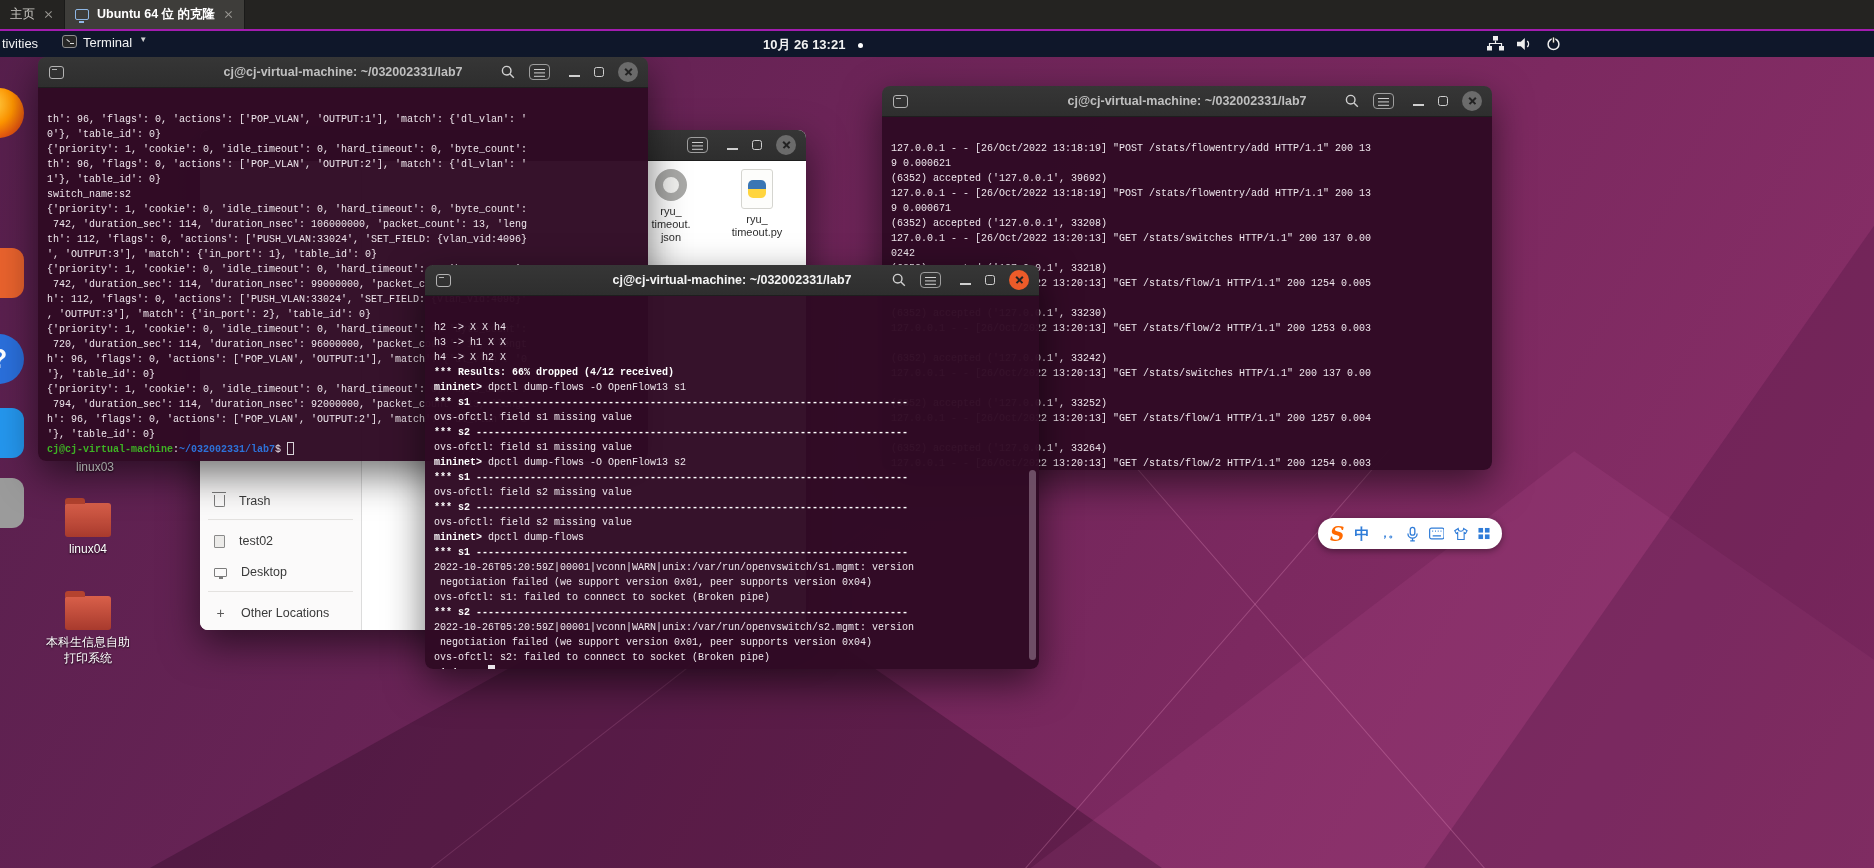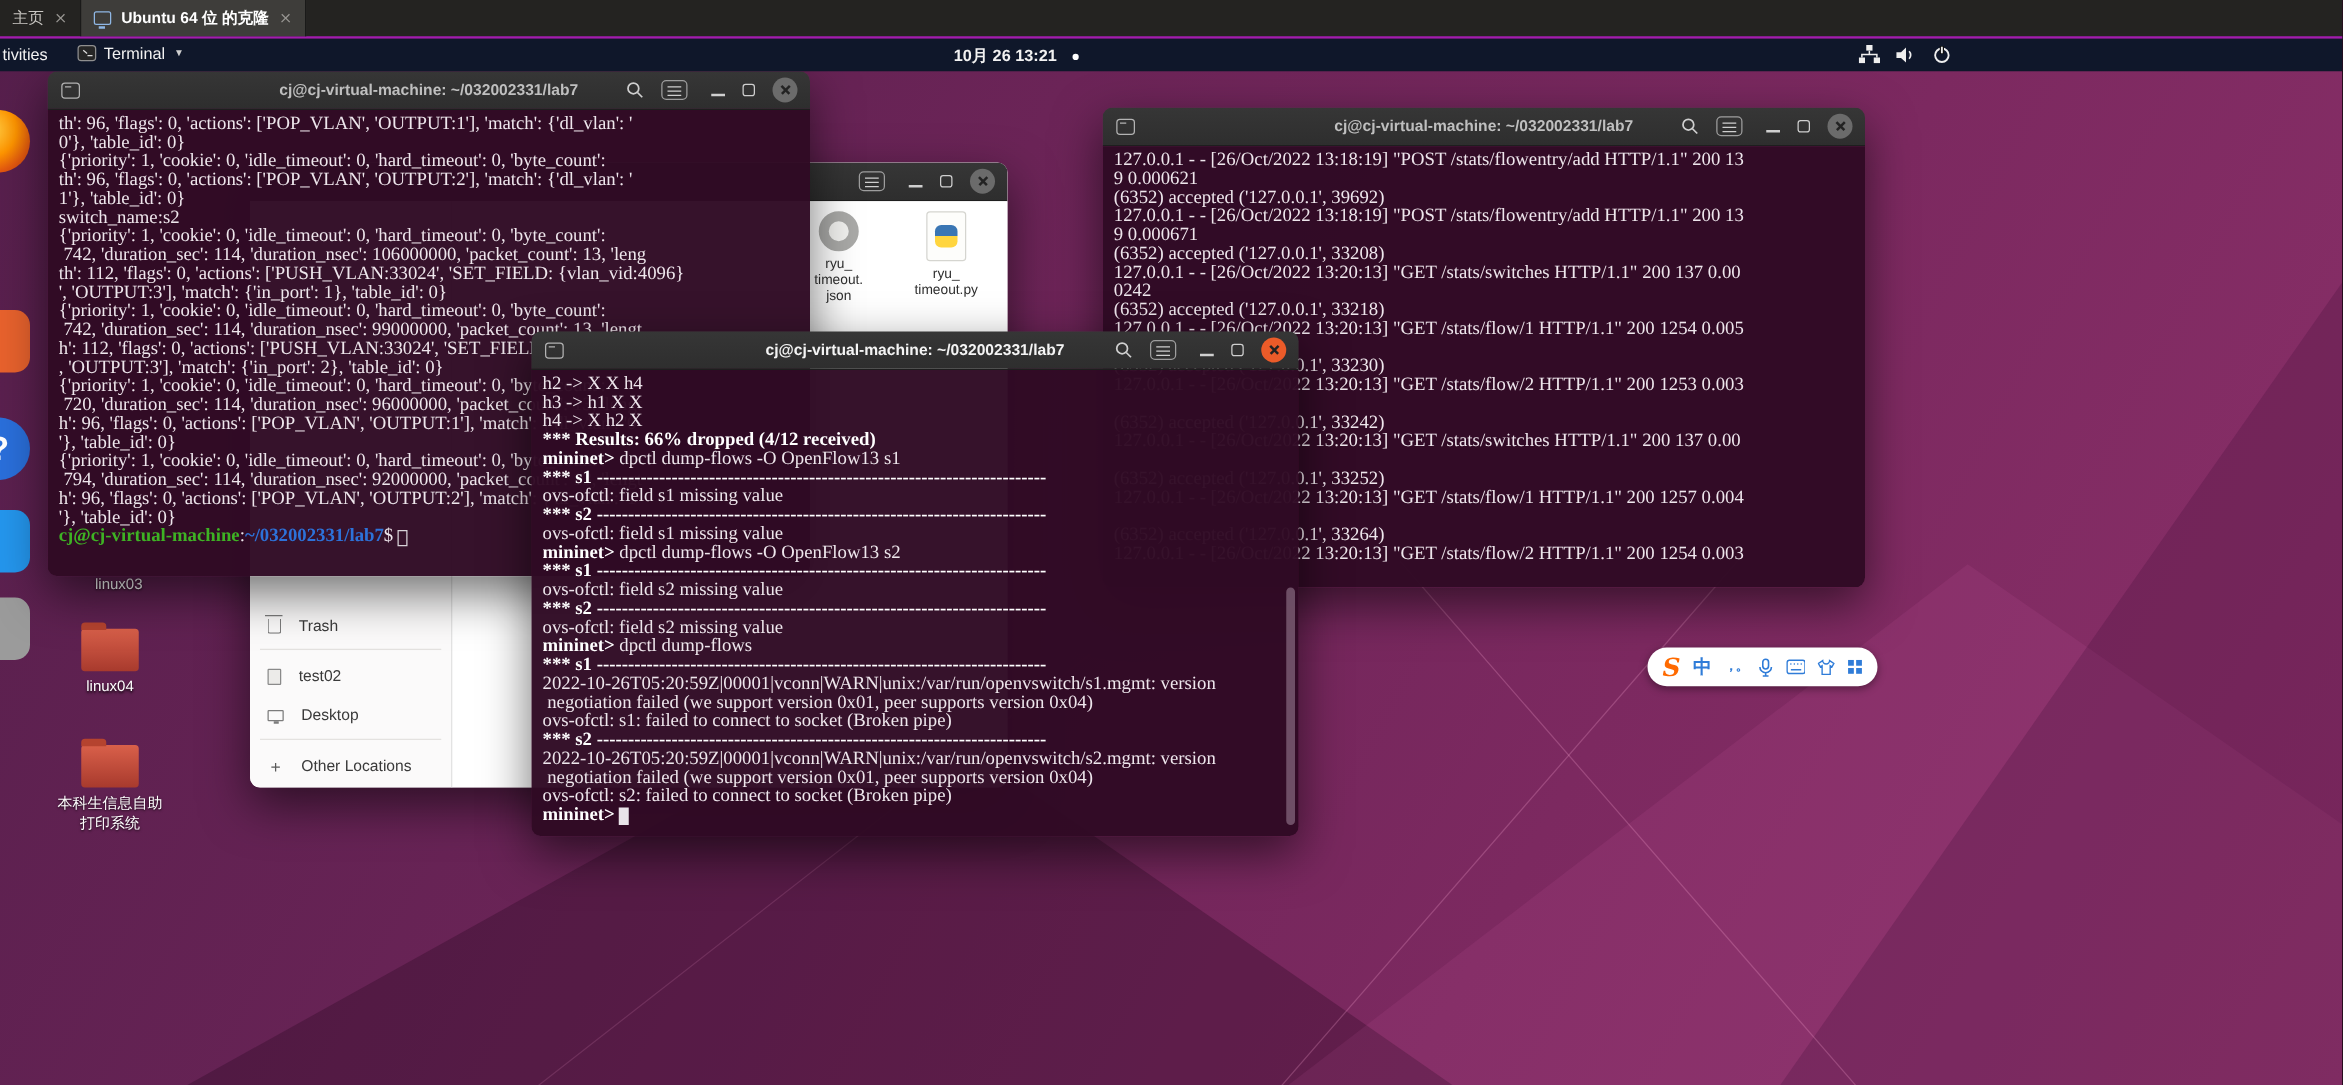--- a/index.html
+++ b/index.html
@@ -28,21 +28,21 @@
   .x-glyph{position:relative;width:11px;height:11px;display:inline-block}
   .x-glyph::before,.x-glyph::after{content:"";position:absolute;left:1px;top:5px;width:9px;height:1.3px;background:#9a9894}
   .x-glyph::before{transform:rotate(45deg)}.x-glyph::after{transform:rotate(-45deg)}
   .monitor-ic{width:14px;height:11px;border:1.5px solid #8fb7e4;border-radius:2px;position:relative;display:inline-block}
   .monitor-ic::after{content:"";position:absolute;left:3px;bottom:-4px;width:5px;height:2px;background:#8fb7e4}
 
   
   .topbar{position:absolute;left:0;top:31px;width:100%;height:26px;background:#0f172a;
     color:#f2f2f2;font-size:13px;z-index:40}
   .tb-activities{position:absolute;left:2px;top:5px}
-  .tb-app{position:absolute;left:62px;top:4px;display:flex;align-items:center;gap:6px}
+  .tb-app{position:absolute;left:62px;top:4px;display:flex;gap:6px}
   .term-ic{width:15px;height:13px;background:#262626;border:1px solid #8f8f8f;border-radius:3px;position:relative}
   .term-ic::before{content:"";position:absolute;left:3px;top:4px;width:4px;height:1.4px;background:#ddd;transform:rotate(40deg)}
   .term-ic::after{content:"";position:absolute;left:7px;bottom:3px;width:4px;height:1.4px;background:#ddd}
   .tb-caret{font-size:8px;color:#cfcfcf;margin-left:1px}
   .tb-clock{position:absolute;left:763px;top:5px;font-weight:bold}
   .notif-dot{position:absolute;left:858px;top:12px;width:5px;height:5px;border-radius:50%;background:#fff}
   .tb-status{position:absolute;left:1487px;top:5px;display:flex;align-items:center;gap:13px}
 
   
   .window{position:absolute;border-radius:8px;overflow:hidden;
@@ -62,22 +62,22 @@
   .btn-min{width:11px;height:11px;position:relative}
   .btn-min::after{content:"";position:absolute;left:0;right:0;bottom:1px;height:1.5px;background:#cfcfcf}
   .btn-max{width:10px;height:10px;border:1.4px solid #cfcfcf;border-radius:2.5px}
   .btn-close{width:20px;height:20px;border-radius:50%;background:#6b6b6b;position:relative}
   .btn-close::before,.btn-close::after{content:"";position:absolute;left:5.5px;top:9.3px;width:9px;height:1.5px;background:#232323}
   .btn-close::before{transform:rotate(45deg)}.btn-close::after{transform:rotate(-45deg)}
   .window.focused .btn-close{background:#ec5b29}
 
   
   .term-body{position:absolute;top:31px;left:0;right:0;bottom:0;background:rgba(48,10,36,.97);
-    padding:4px 9px;font-family:Liberation Serif, serif;
-    font-size:15px;line-height:15px;color:#eee6ec;overflow:hidden}
+    padding:24px 9px;font-family:Liberation Mono, monospace;
+    font-size:10px;line-height:15px;color:#eee6ec;overflow:hidden}
   .t-line{white-space:pre;height:15px}
   .s-b{font-weight:bold;color:#ffffff}
   .s-g{font-weight:bold;color:#3eb224}
   .s-p{font-weight:bold;color:#2d72d9}
   .s-cb{display:inline-block;width:7.3px;height:14px;background:#e9e4e9;vertical-align:text-bottom}
   .s-ch{display:inline-block;width:7.3px;height:13px;border:1px solid #d8d2d8;vertical-align:text-bottom}
   .scroll-thumb{position:absolute;right:3px;width:7px;border-radius:4px;background:rgba(160,135,155,.55)}
 
   
   .nautilus{background:#fff}

